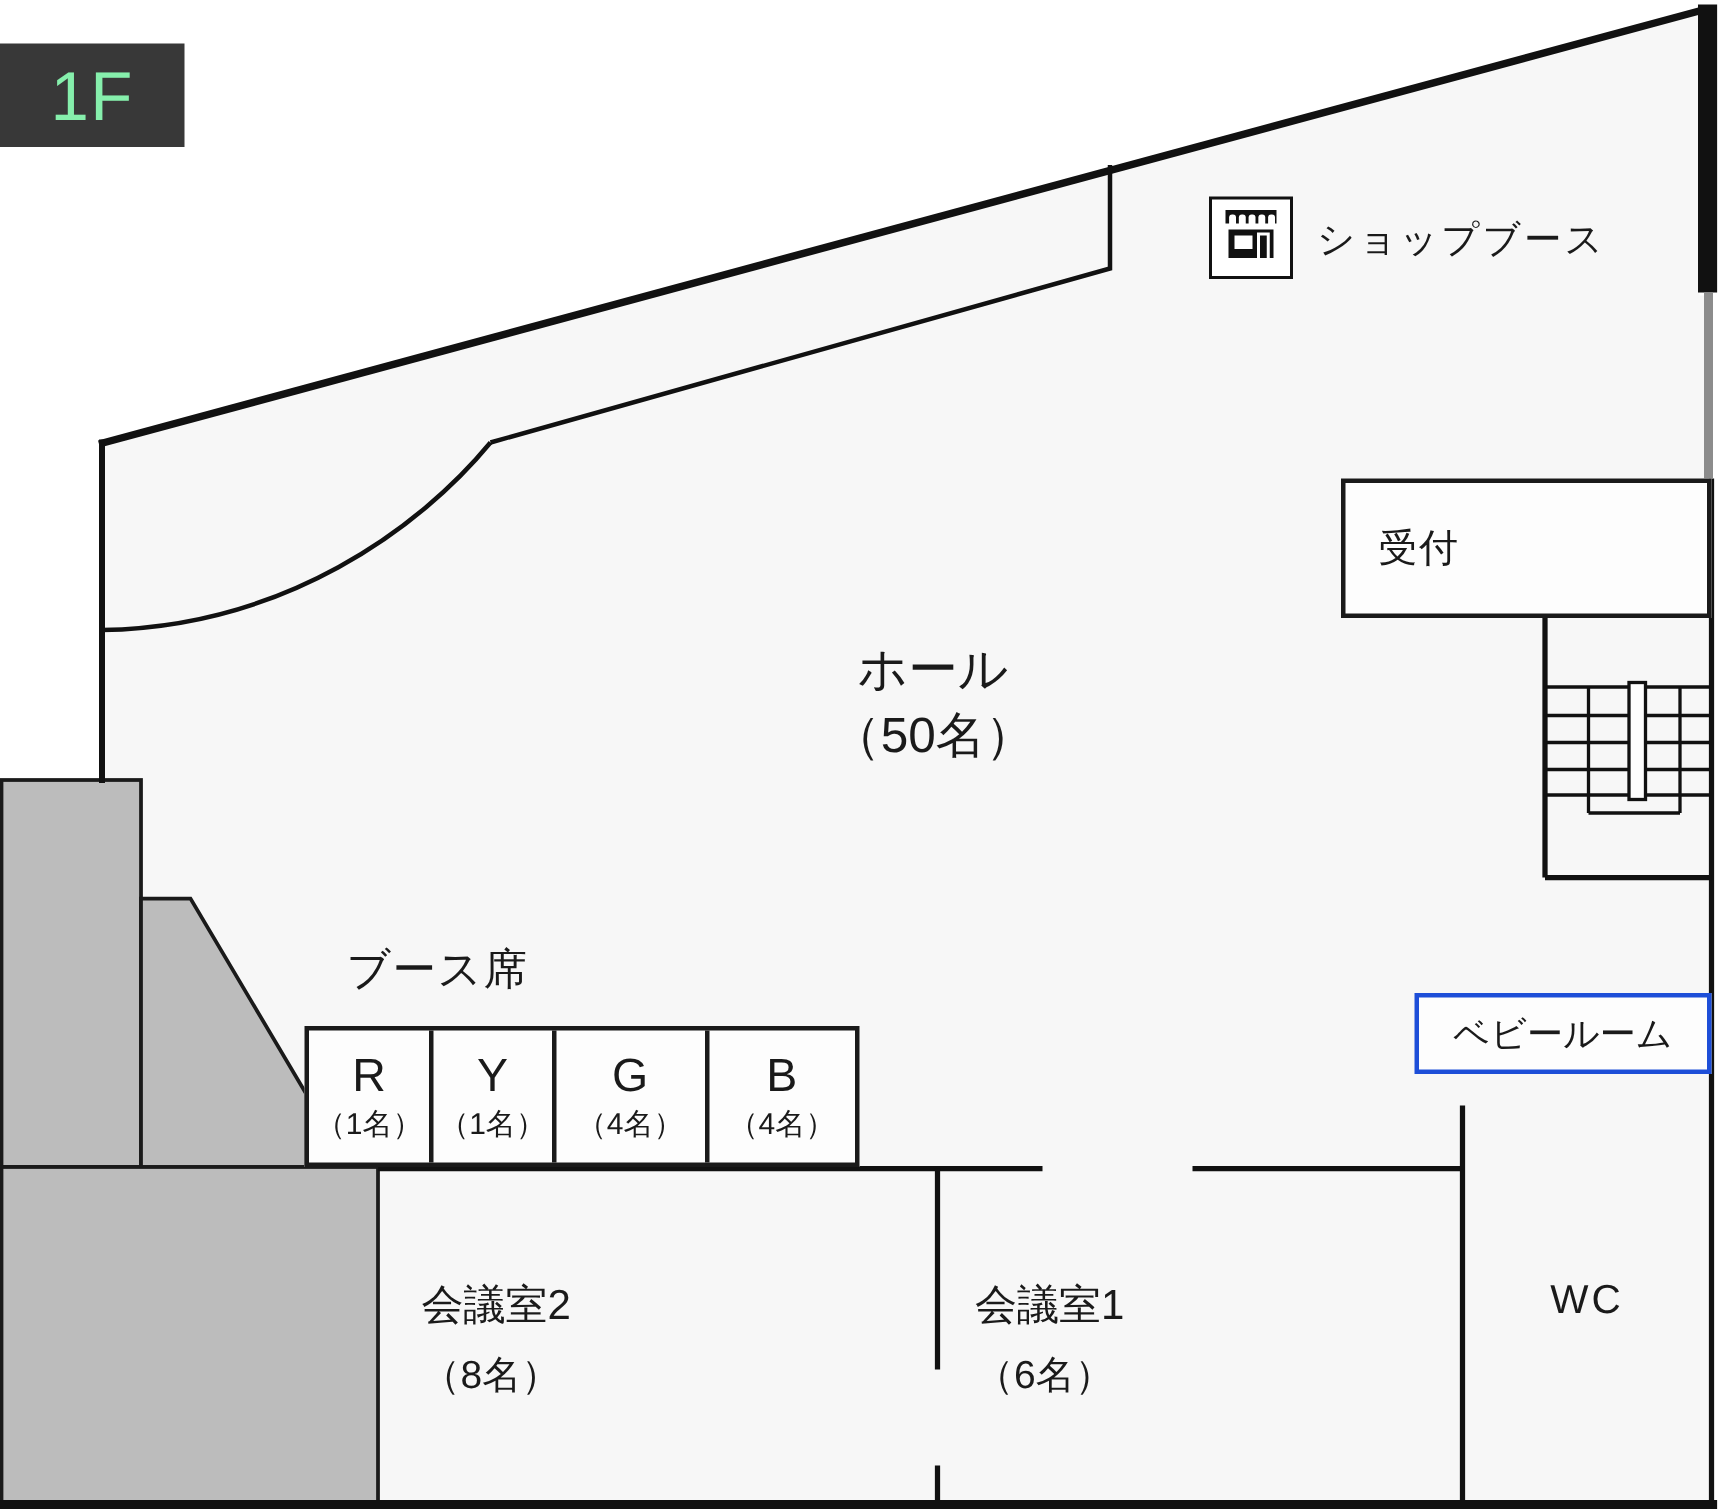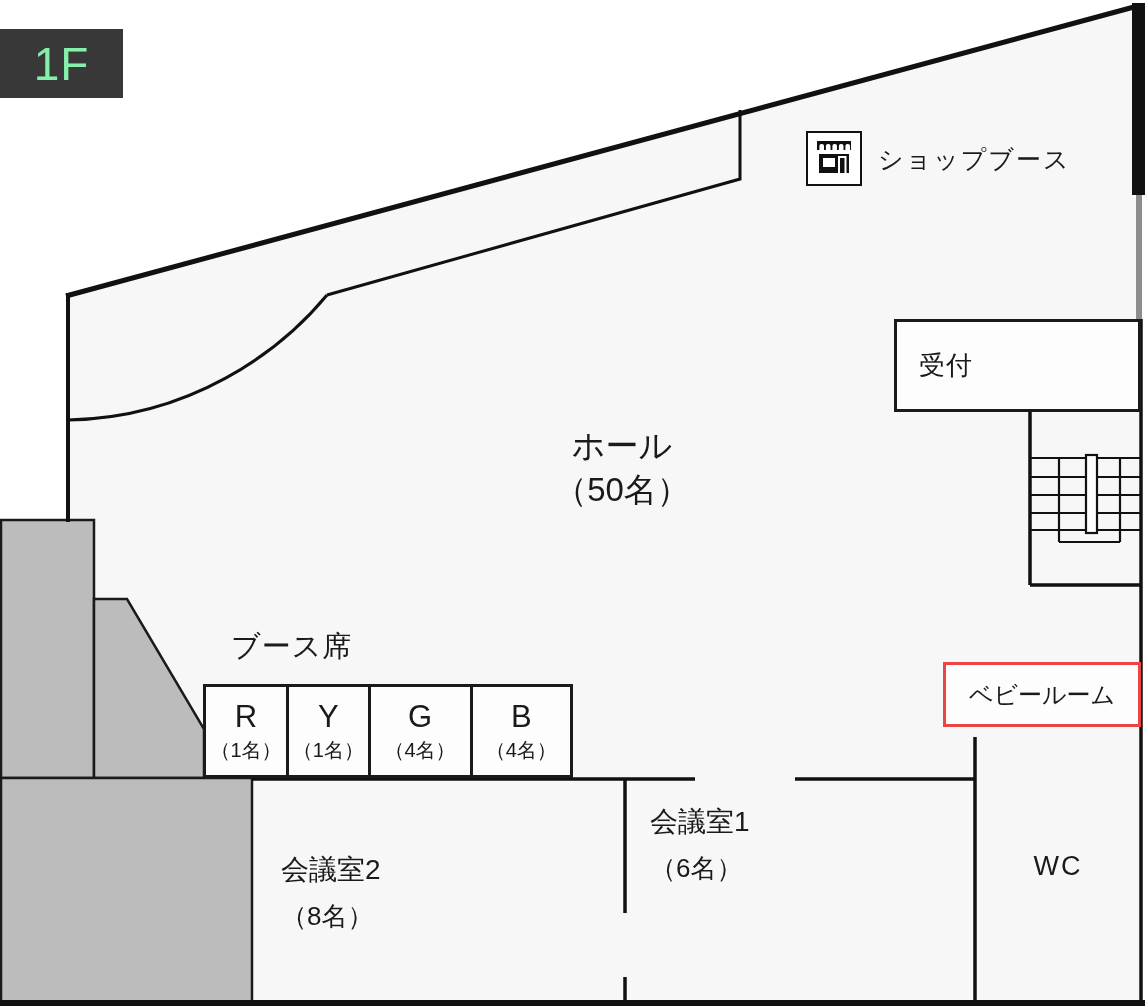--- a/index.html
+++ b/index.html
@@ -62,25 +62,25 @@
   .bc-y{flex:0 0 22.4%;}
   .bc-g{flex:0 0 28.0%;}
   .bc-b{flex:1;}
   
   .room-label{
     text-align:left;white-space:nowrap;width:300px;
   }
   .room-label .name{font-size:28px;line-height:46px;}
   .room-label .cap{font-size:26px;line-height:46px;}
   .meeting2{left:281px;top:847px;}
-  .meeting1{left:650px;top:799px;}
+  .meeting1{left:650px;top:847px;}
   
   .baby-box{
-    left:943px;top:662px;width:198px;height:65px;
-    background:#fdfdfd;border:3px solid #ef4444;
+    left:943px;top:662px;width:198px;height:54px;
+    background:#fdfdfd;border:3px solid #1d4ed8;
     display:flex;align-items:center;justify-content:center;
     font-size:24px;white-space:nowrap;
   }
   
   .wc-label{
     left:975px;top:851px;width:166px;
     text-align:center;font-size:27px;letter-spacing:2px;
   }
 </style>
 </head>

